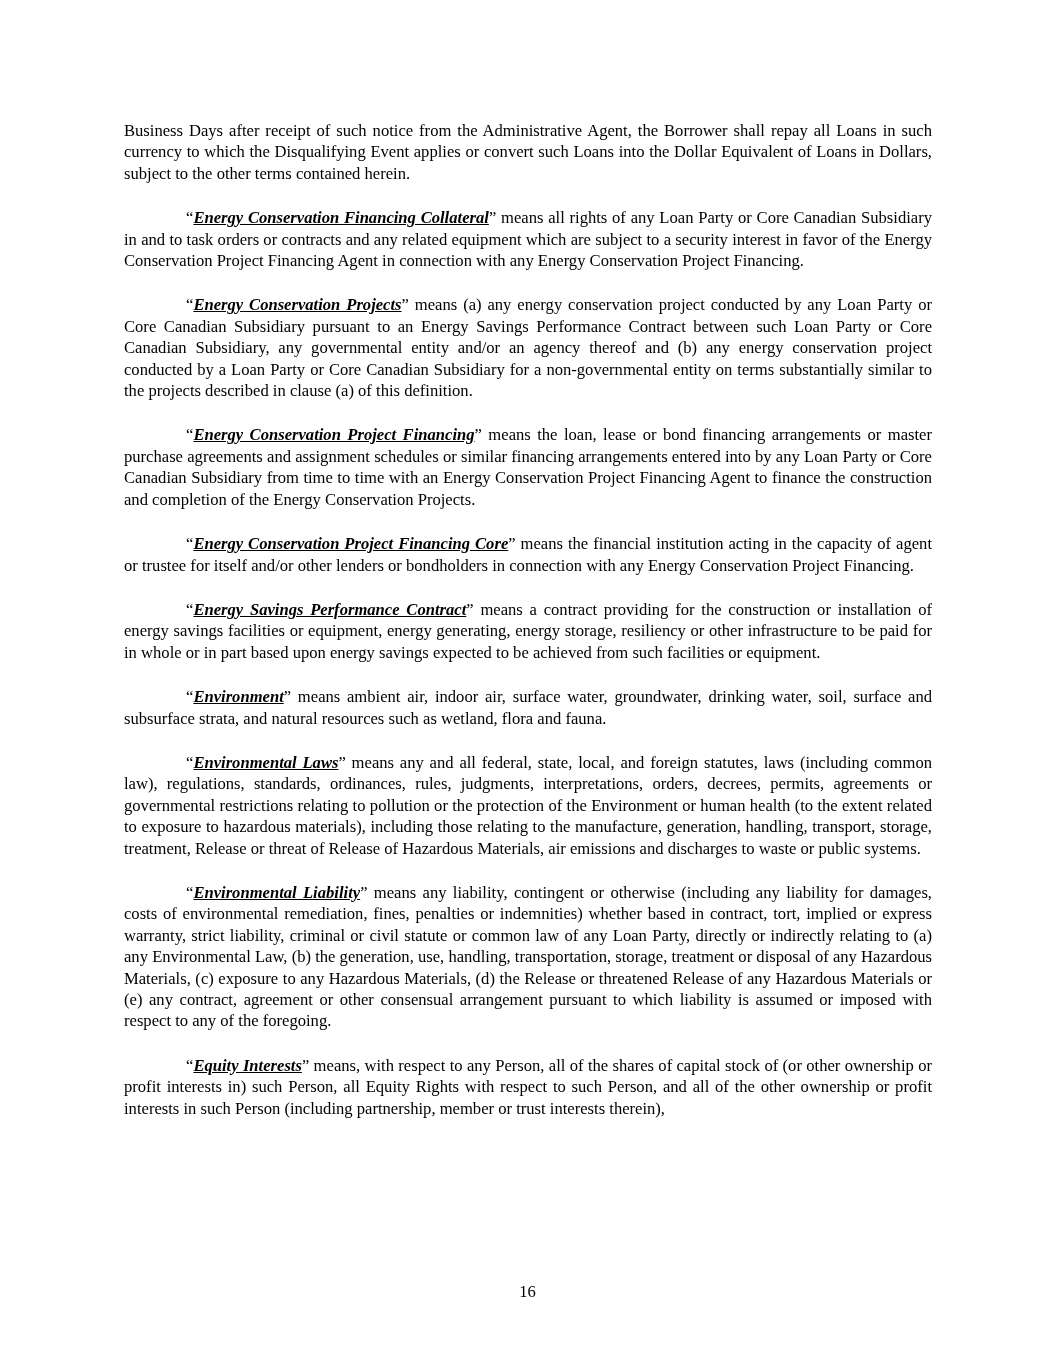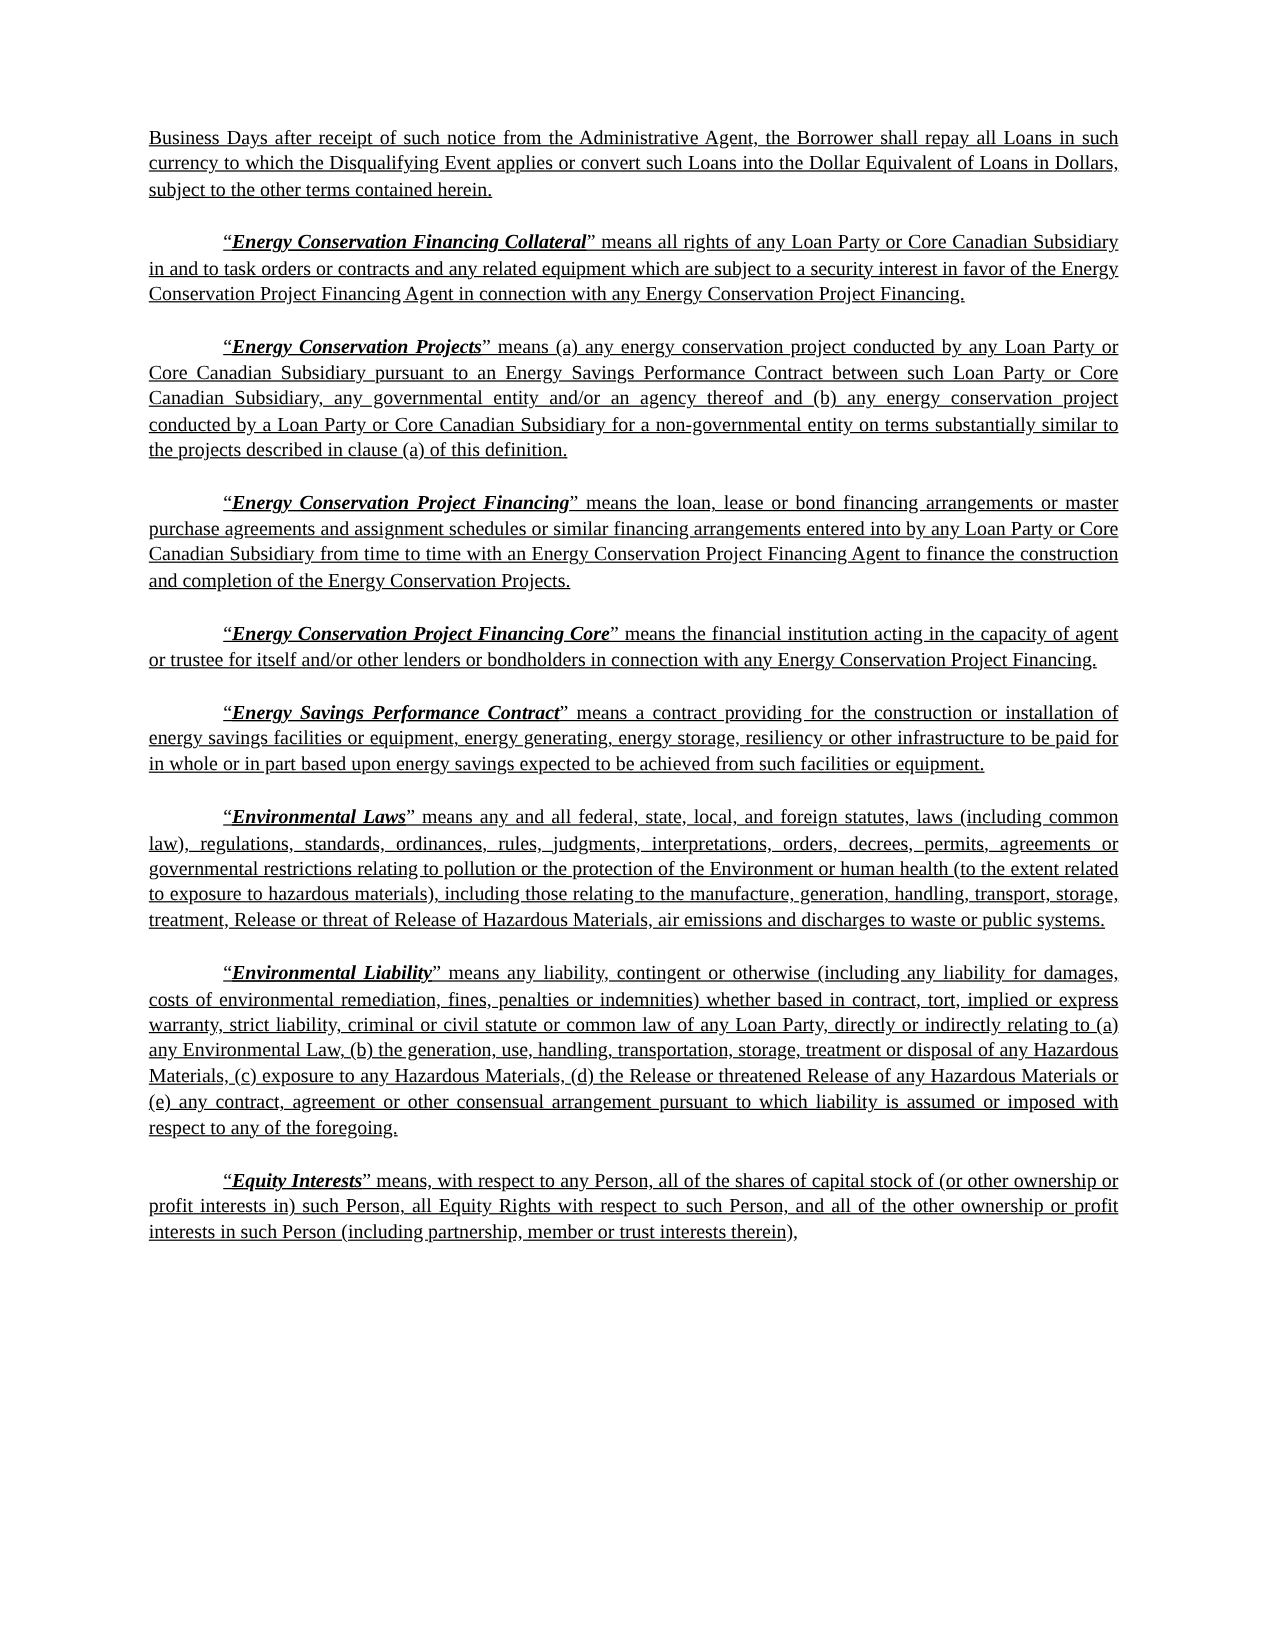--- a/index.html
+++ b/index.html
@@ -16,26 +16,25 @@
   .page {
     position: relative;
     width: 1055px;
     height: 1365px;
     background: #ffffff;
     overflow: hidden;
   }
   .content {
     position: absolute;
     left: 124px;
-    top: 104px;
+    top: 120px;
     width: 808px;
     font-size: 16.6px;
     line-height: 21.4px;
     text-align: justify;
-    text-decoration: underline;
   }
   p.para {
     margin: 0 0 21.4px 0;
     padding: 0;
   }
   p.def {
     text-indent: 62px;
     margin-top: 23px;
   }
   .term {
@@ -64,22 +63,24 @@
     <p class="para def"><span>“</span><span class="term">Energy Conservation Financing Collateral</span><span>” means all rights of any Loan Party or Core Canadian Subsidiary in and to task orders or contracts and any related equipment which are subject to a security interest in favor of the Energy Conservation Project Financing Agent in connection with any Energy Conservation Project Financing.</span></p>
 
     <p class="para def"><span>“</span><span class="term">Energy Conservation Projects</span><span>” means (a) any energy conservation project conducted by any Loan Party or Core Canadian Subsidiary pursuant to an Energy Savings Performance Contract between such Loan Party or Core Canadian Subsidiary, any governmental entity and/or an agency thereof and (b) any energy conservation project conducted by a Loan Party or Core Canadian Subsidiary for a non-governmental entity on terms substantially similar to the projects described in clause (a) of this definition.</span></p>
 
     <p class="para def"><span>“</span><span class="term">Energy Conservation Project Financing</span><span>” means the loan, lease or bond financing arrangements or master purchase agreements and assignment schedules or similar financing arrangements entered into by any Loan Party or Core Canadian Subsidiary from time to time with an Energy Conservation Project Financing Agent to finance the construction and completion of the Energy Conservation Projects.</span></p>
 
     <p class="para def"><span>“</span><span class="term">Energy Conservation Project Financing Core</span><span>” means the financial institution acting in the capacity of agent or trustee for itself and/or other lenders or bondholders in connection with any Energy Conservation Project Financing.</span></p>
 
     <p class="para def"><span>“</span><span class="term">Energy Savings Performance Contract</span><span>” means a contract providing for the construction or installation of energy savings facilities or equipment, energy generating, energy storage, resiliency or other infrastructure to be paid for in whole or in part based upon energy savings expected to be achieved from such facilities or equipment.</span></p>
 
+    <p class="para def"><span>“</span><span class="term">Environment</span><span>” means ambient air, indoor air, surface water, groundwater, drinking water, soil, surface and subsurface strata, and natural resources such as wetland, flora and fauna.</span></p>
 
     <p class="para def"><span>“</span><span class="term">Environmental Laws</span><span>” means any and all federal, state, local, and foreign statutes, laws (including common law), regulations, standards, ordinances, rules, judgments, interpretations, orders, decrees, permits, agreements or governmental restrictions relating to pollution or the protection of the Environment or human health (to the extent related to exposure to hazardous materials), including those relating to the manufacture, generation, handling, transport, storage, treatment, Release or threat of Release of Hazardous Materials, air emissions and discharges to waste or public systems.</span></p>
 
     <p class="para def"><span>“</span><span class="term">Environmental Liability</span><span>” means any liability, contingent or otherwise (including any liability for damages, costs of environmental remediation, fines, penalties or indemnities) whether based in contract, tort, implied or express warranty, strict liability, criminal or civil statute or common law of any Loan Party, directly or indirectly relating to (a) any Environmental Law, (b) the generation, use, handling, transportation, storage, treatment or disposal of any Hazardous Materials, (c) exposure to any Hazardous Materials, (d) the Release or threatened Release of any Hazardous Materials or (e) any contract, agreement or other consensual arrangement pursuant to which liability is assumed or imposed with respect to any of the foregoing.</span></p>
 
     <p class="para def"><span>“</span><span class="term">Equity Interests</span><span>” means, with respect to any Person, all of the shares of capital stock of (or other ownership or profit interests in) such Person, all Equity Rights with respect to such Person, and all of the other ownership or profit interests in such Person (including partnership, member or trust interests therein),</span></p>
 
   </div>
 
+  <div class="pagenum">16</div>
 </div>
 
 </body></html>

